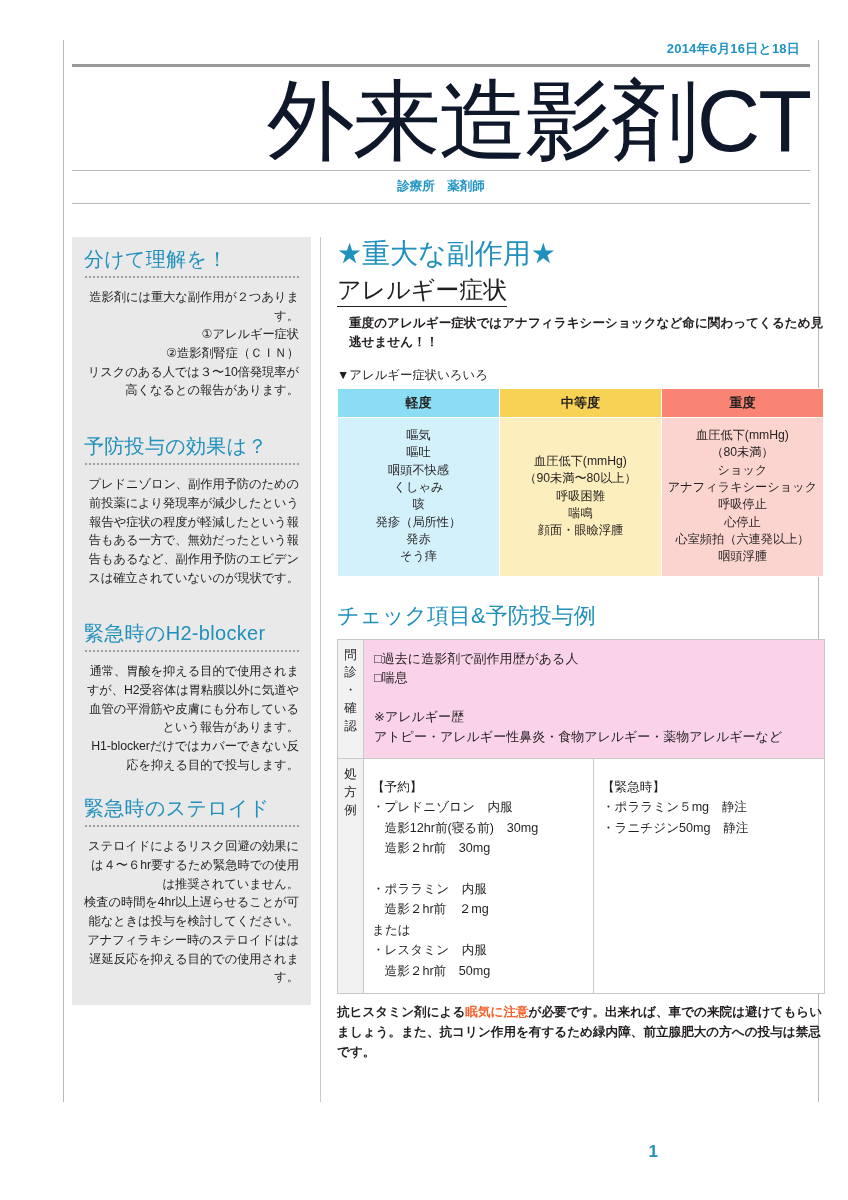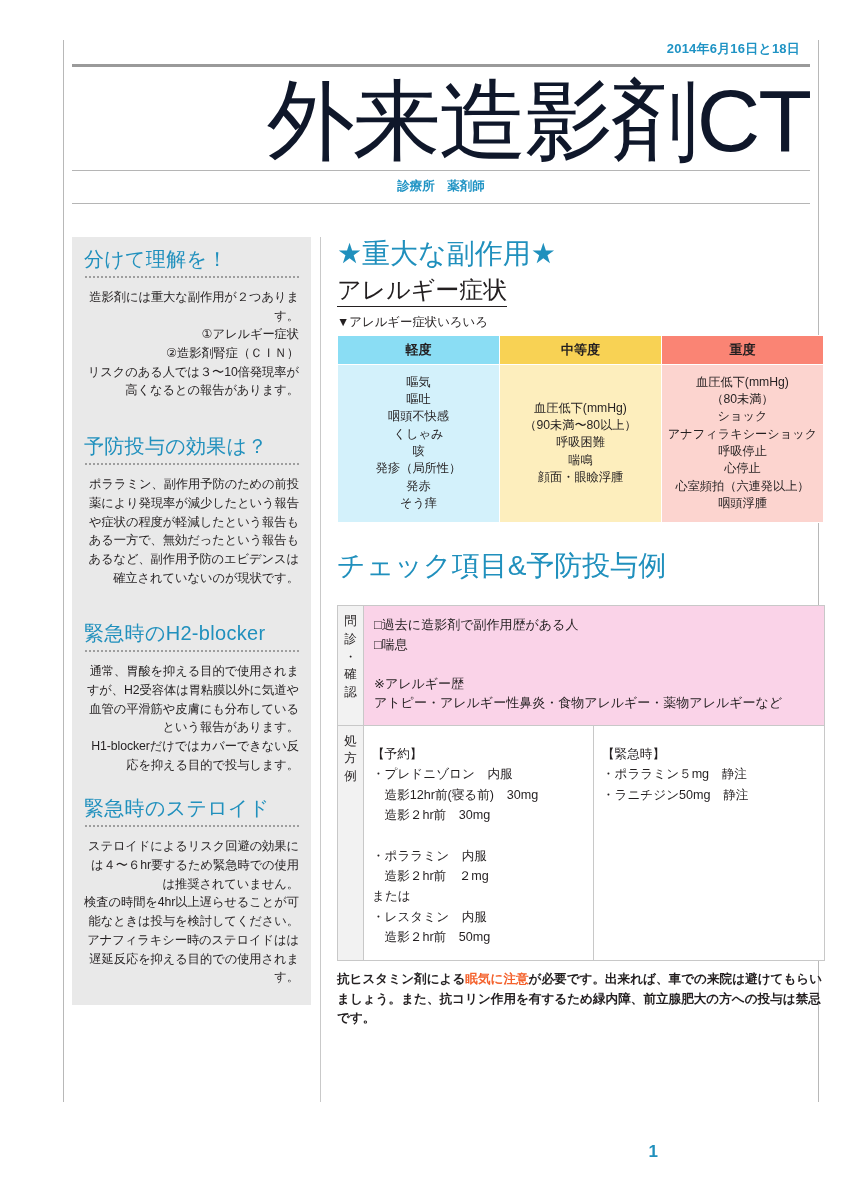--- a/index.html
+++ b/index.html
@@ -186,22 +186,22 @@
   th.sv-mild   { background: #8addf4; }
   th.sv-mod    { background: #f8d254; }
   th.sv-severe { background: #fa8474; }
   td.sv-mild   { background: #d3f1fb; }
   td.sv-mod    { background: #fdeebd; }
   td.sv-severe { background: #fcd4cf; }
 
   
   .sec-title2 {
     color: #2090bd;
-    font-size: 28px;
-    margin: 24px 0 20px 0;
+    font-size: 22px;
+    margin: 24px 0 8px 0;
     font-weight: normal;
   }
   table.chk {
     border-collapse: collapse;
     width: 487px;
     table-layout: fixed;
   }
   table.chk td, table.chk th {
     border: 1px solid #c8c8c8;
     vertical-align: top;
@@ -289,21 +289,21 @@
 ①アレルギー症状
 ②造影剤腎症（ＣＩＮ）
 リスクのある人では３〜10倍発現率が高くなるとの報告があります。</p>
         </div>
 
         <div class="side-gap"></div>
 
         <div class="side-sec">
           <h2 class="side-h">予防投与の効果は？</h2>
           <div class="dotline"></div>
-          <p class="side-p">ポララミン、副作用予防のための前投薬により発現率が減少したという報告や症状の程度が軽減したという報告もある一方で、無効だったという報告もあるなど、副作用予防のエビデンスは確立されていないのが現状です。</p>
+          <p class="side-p">プレドニゾロン、副作用予防のための前投薬により発現率が減少したという報告や症状の程度が軽減したという報告もある一方で、無効だったという報告もあるなど、副作用予防のエビデンスは確立されていないのが現状です。</p>
         </div>
 
         <div class="side-gap"></div>
 
         <div class="side-sec">
           <h2 class="side-h">緊急時のH2-blocker</h2>
           <div class="dotline"></div>
           <p class="side-p">通常、胃酸を抑える目的で使用されますが、H2受容体は胃粘膜以外に気道や血管の平滑筋や皮膚にも分布しているという報告があります。
 H1-blockerだけではカバーできない反応を抑える目的で投与します。</p>
         </div>
@@ -322,20 +322,21 @@
     </div>
 
     <div class="col-sep"></div>
 
     <div class="col-right">
 
       <h2 class="sec-title">★重大な副作用★</h2>
       <div>
         <h3 class="sub-title">アレルギー症状</h3>
       </div>
+      <p class="lead">重度のアレルギー症状ではアナフィラキシーショックなど命に関わってくるため見逃せません！！</p>
 
       <div class="caption">▼アレルギー症状いろいろ</div>
 
       <table class="sev">
         <thead>
           <tr>
             <th class="sv-mild">軽度</th>
             <th class="sv-mod">中等度</th>
             <th class="sv-severe">重度</th>
           </tr>

